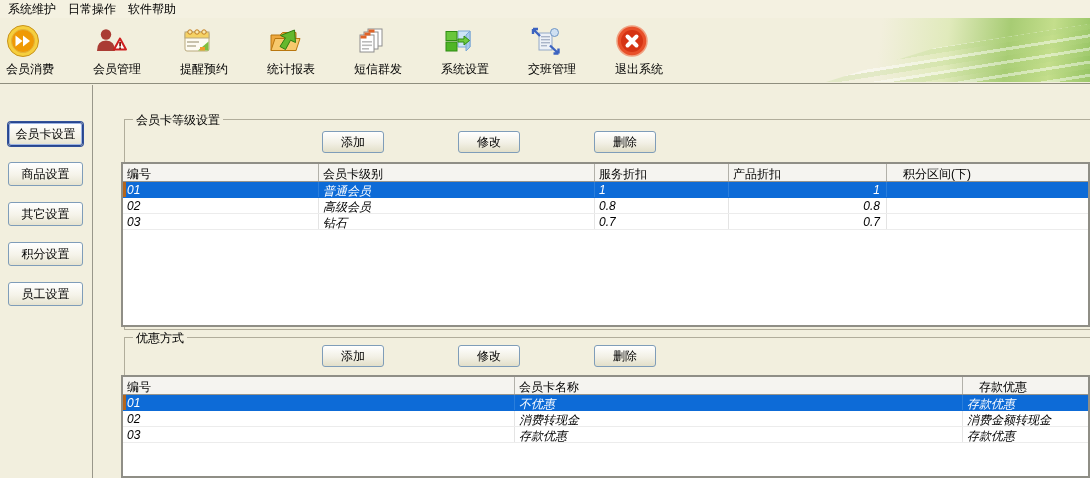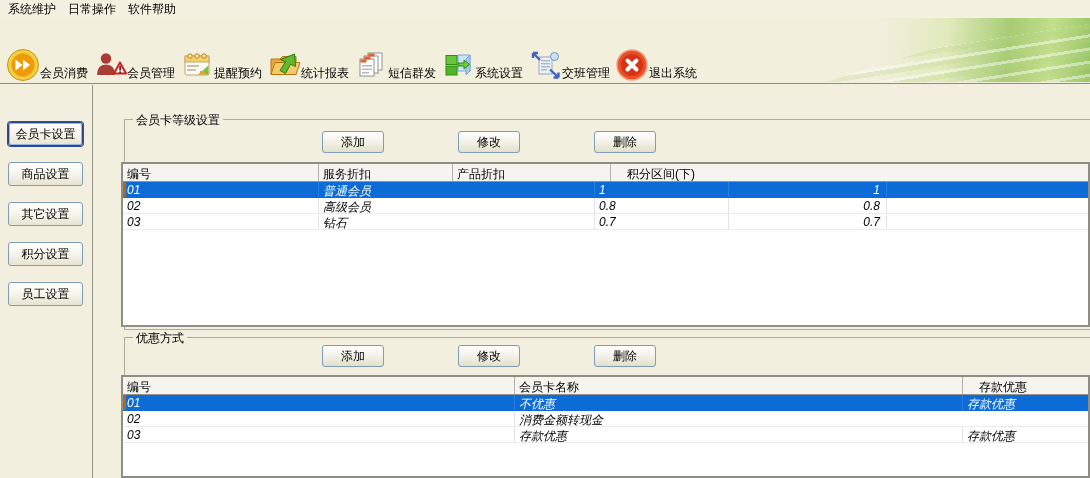--- a/index.html
+++ b/index.html
@@ -33,21 +33,21 @@
   }
   .toolbar::after {
     content:""; position:absolute; right:0; top:6px; bottom:1px; width:300px;
     clip-path:polygon(100% 0, 100% 100%, 12% 100%, 48% 42%);
     background:repeating-linear-gradient(171deg,
       rgba(255,255,255,0) 0 5px, rgba(255,255,255,.45) 5px 8px,
       rgba(180,214,130,.25) 8px 13px);
   }
   .tool-item {
     position:relative; z-index:2; width:87px; height:64px;
-    display:flex; flex-direction:row; align-items:flex-end; justify-content:flex-start;
+    display:flex; flex-direction:column; align-items:flex-start; justify-content:flex-start;
     padding-top:6px; cursor:default;
   }
   .tool-icon { width:34px; height:34px; display:block; }
   .tool-icon svg { width:34px; height:34px; display:block; }
   .tool-label { margin-top:3px; white-space:nowrap; }
 
   
   .vline { position:absolute; left:92px; top:85px; bottom:0; width:1px; background:#99978a; }
   .side-btn {
     position:absolute; left:8px; width:75px; height:24px;
@@ -234,20 +234,21 @@
 
 <div class="group" style="left:124px; top:119px; width:1000px; height:211px;">
   <span class="legend">会员卡等级设置</span>
 </div>
 <button class="act-btn" style="left:322px; top:131px;">添加</button>
 <button class="act-btn" style="left:458px; top:131px;">修改</button>
 <button class="act-btn" style="left:594px; top:131px;">删除</button>
 <div class="grid" id="level-grid" style="top:162px; height:165px;">
     <div class="grid-header">
       <div class="hcell" style="width: 196px;">编号</div>
+      <div class="hcell" style="width: 276px;">会员卡级别</div>
       <div class="hcell" style="width: 134px;">服务折扣</div>
       <div class="hcell" style="width: 158px;">产品折扣</div>
       <div class="hcell">积分区间(下)</div>
     </div>
     <div class="grid-row selected">
       <div class="cell" style="width: 196px;">01</div>
       <div class="cell" style="width: 276px;">普通会员</div>
       <div class="cell" style="width: 134px;">1</div>
       <div class="cell right" style="width: 158px;">1</div>
       <div class="cell"></div>
@@ -280,20 +281,21 @@
       <div class="hcell" style="width: 448px;">会员卡名称</div>
       <div class="hcell">存款优惠</div>
     </div>
     <div class="grid-row selected">
       <div class="cell" style="width: 392px;">01</div>
       <div class="cell" style="width: 448px;">不优惠</div>
       <div class="cell">存款优惠</div>
     </div>
     <div class="grid-row">
       <div class="cell" style="width: 392px;">02</div>
+      <div class="cell" style="width: 448px;">消费转现金</div>
       <div class="cell">消费金额转现金</div>
     </div>
     <div class="grid-row">
       <div class="cell" style="width: 392px;">03</div>
       <div class="cell" style="width: 448px;">存款优惠</div>
       <div class="cell">存款优惠</div>
     </div>
   </div>
 
 </body></html>

